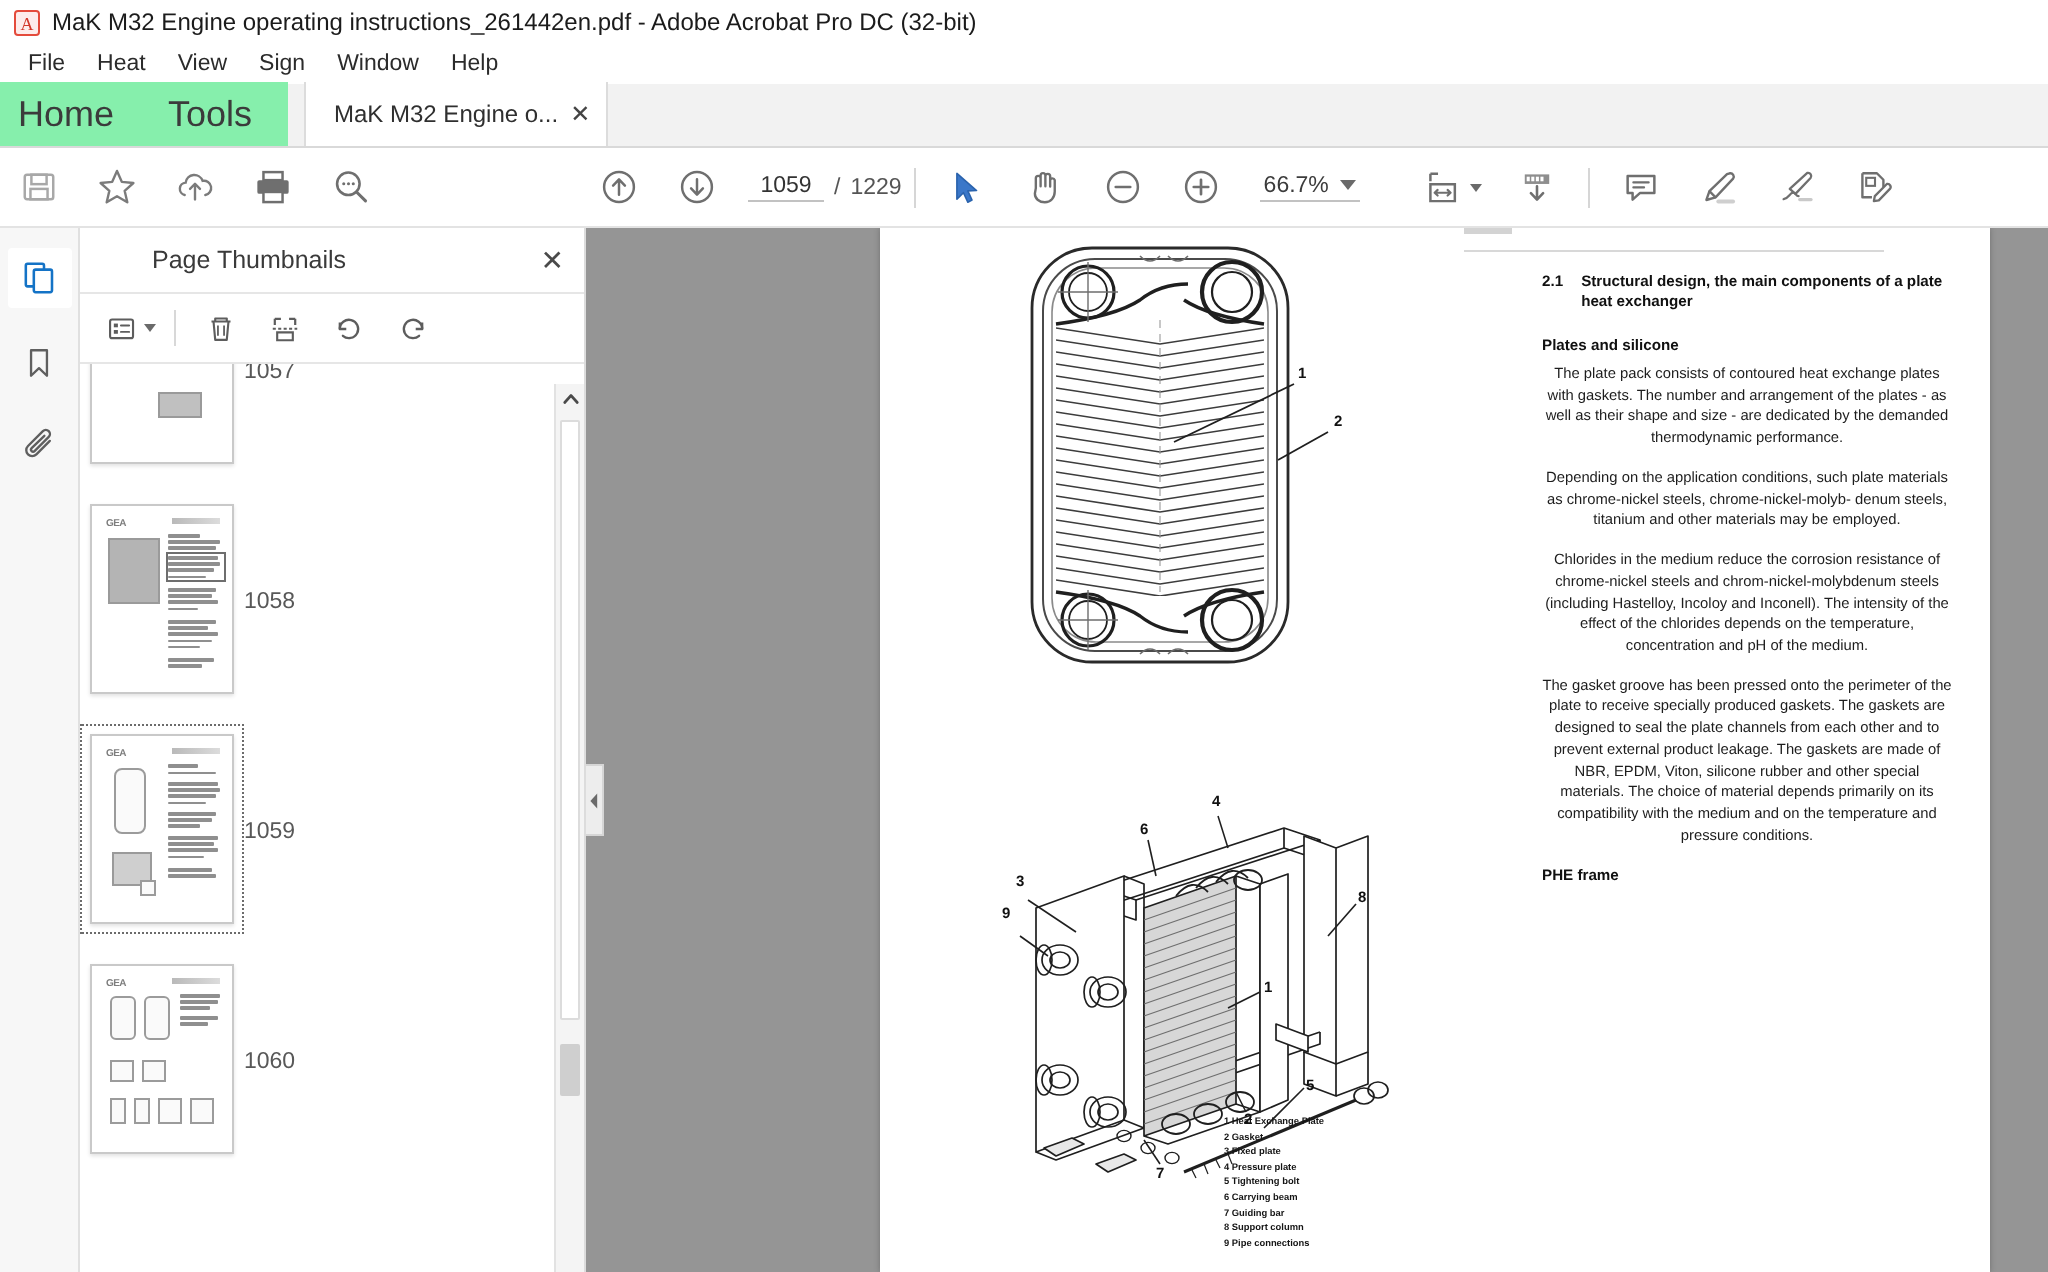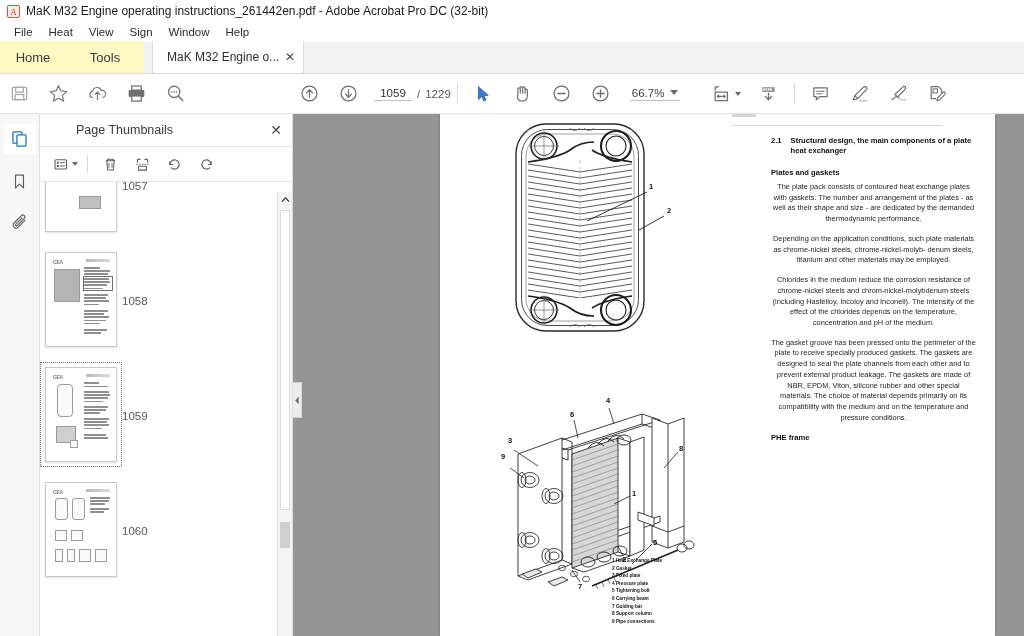--- a/index.html
+++ b/index.html
@@ -30,21 +30,21 @@
     font-size: 11.5px; color: #2b2b2b; padding: 1px 8px; cursor: default;
   }
 
   
   .tabstrip {
     height: 32px; background: #f2f2f2; display: flex; align-items: flex-end;
     border-bottom: 1px solid #d9d9d9; position: relative;
   }
   .tab-home, .tab-tools {
     height: 32px; display: flex; align-items: center; justify-content: center;
-    font-size: 13px; color: #3b3b3b; background: #fef9c3; cursor: default;
+    font-size: 18px; color: #3b3b3b; background: #86efac; cursor: default;
   }
   .tab-home { width: 66px; }
   .tab-tools { width: 78px; }
   .tab-doc {
     height: 32px; min-width: 145px; background: #ffffff;
     display: flex; align-items: center; gap: 6px;
     padding: 0 8px 0 14px; margin-left: 8px;
     border-left: 1px solid #dcdcdc; border-right: 1px solid #dcdcdc;
     font-size: 12px; color: #2f2f2f; cursor: default;
   }
@@ -836,21 +836,21 @@
           <div>7 Guiding bar</div>
           <div>8 Support column</div>
           <div>9 Pipe connections</div>
         </div>
 
         <div class="txtcol">
           <div class="t-h2">
             <span class="num">2.1</span>
             <span>Structural design, the main components of a plate heat exchanger</span>
           </div>
-          <div class="t-h3">Plates and gaskets</div>
+          <div class="t-h3">Plates and silicone</div>
           <div class="t-p">The plate pack consists of contoured heat exchange plates with gaskets. The number and arrangement of the plates -  as well as their shape and size - are dedicated by the demanded thermodynamic performance.</div>
           <div class="t-p">Depending on the application conditions, such plate materials as chrome-nickel steels, chrome-nickel-molyb- denum steels, titanium and other materials may be employed.</div>
           <div class="t-p">Chlorides in the medium reduce the corrosion resistance of chrome-nickel steels and chrom-nickel-molybdenum steels (including Hastelloy, Incoloy and Inconell). The intensity of the effect of the chlorides depends on the temperature, concentration and pH of the medium.</div>
           <div class="t-p">The gasket groove has been pressed onto the perimeter of the plate to receive specially produced gaskets. The gaskets are designed to seal the plate channels from each other and to prevent external product leakage. The gaskets are made of NBR, EPDM, Viton, silicone rubber and other special materials. The choice of material depends primarily on its compatibility with the medium and on the temperature and pressure conditions.</div>
           <div class="t-h3">PHE frame</div>
         </div>
 
       </div>
     </div>
   </div>

